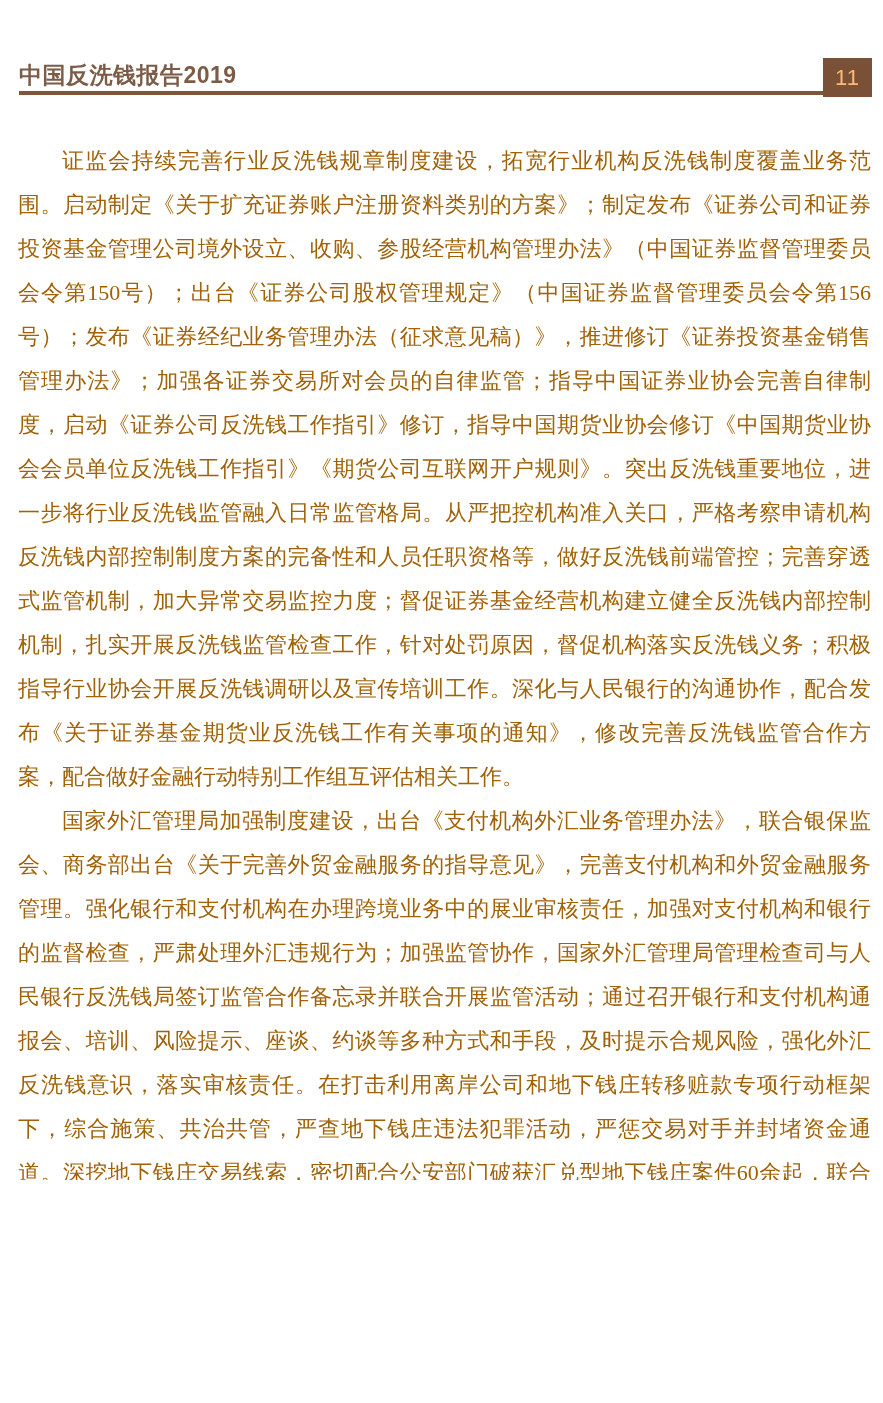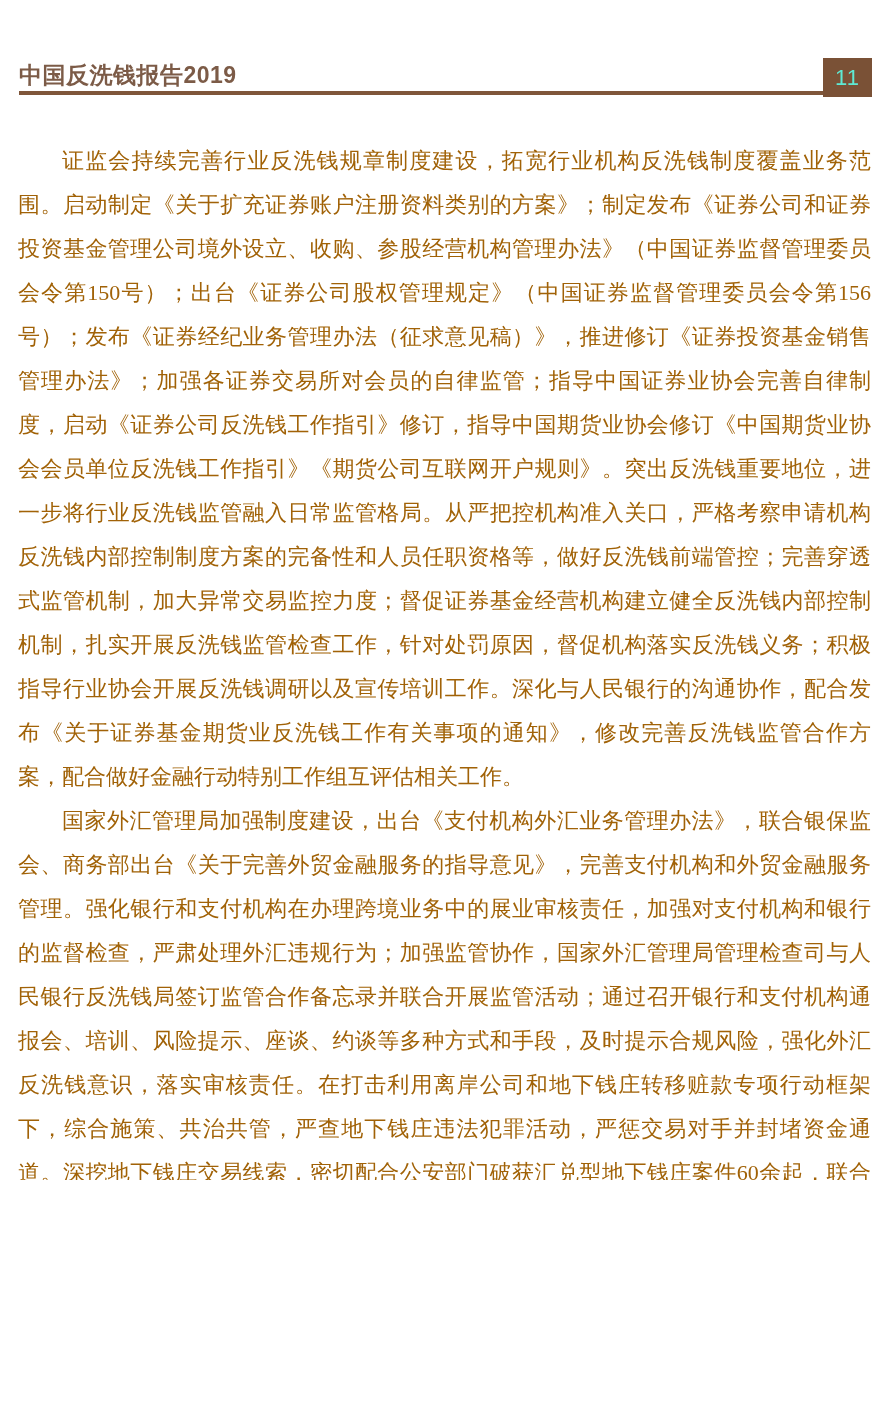--- a/index.html
+++ b/index.html
@@ -32,21 +32,21 @@
     height: 4px;
     background: #7f563a;
   }
   .page-badge {
     position: absolute;
     left: 823px;
     top: 58px;
     width: 49px;
     height: 39px;
     background: #7a5136;
-    color: #5eead4;
+    color: #fdba74;
     font-family: "Liberation Sans", sans-serif;
     font-size: 22px;
     display: flex;
     align-items: center;
     justify-content: center;
     letter-spacing: 1px;
   }
 
   
   .doc-body {

